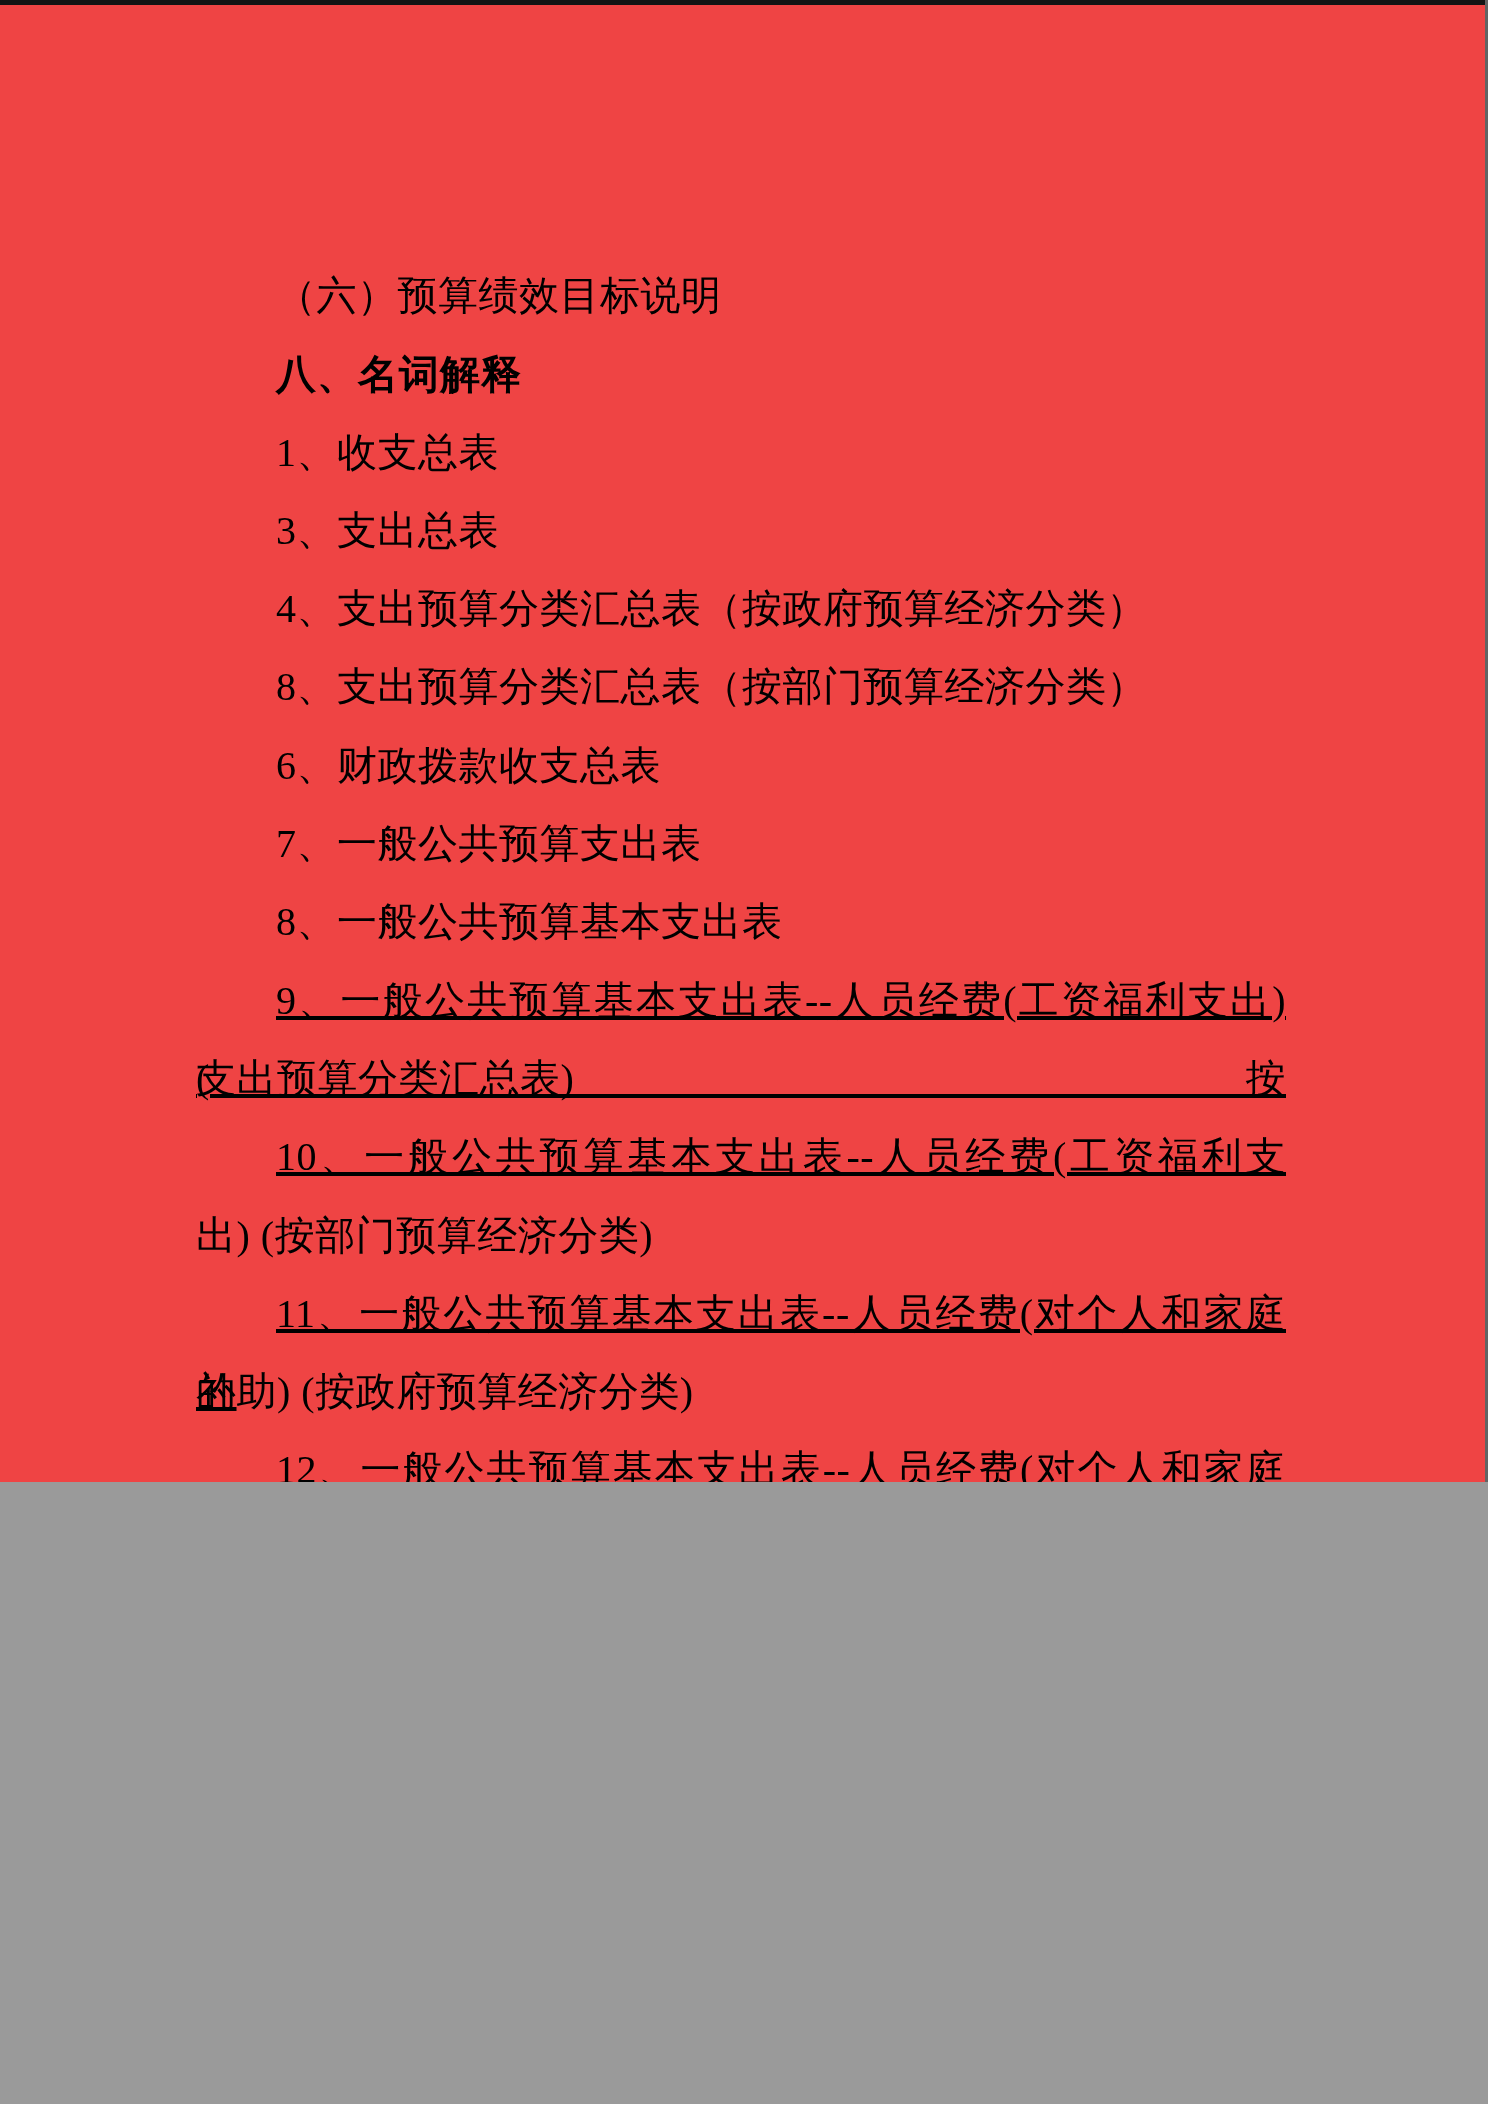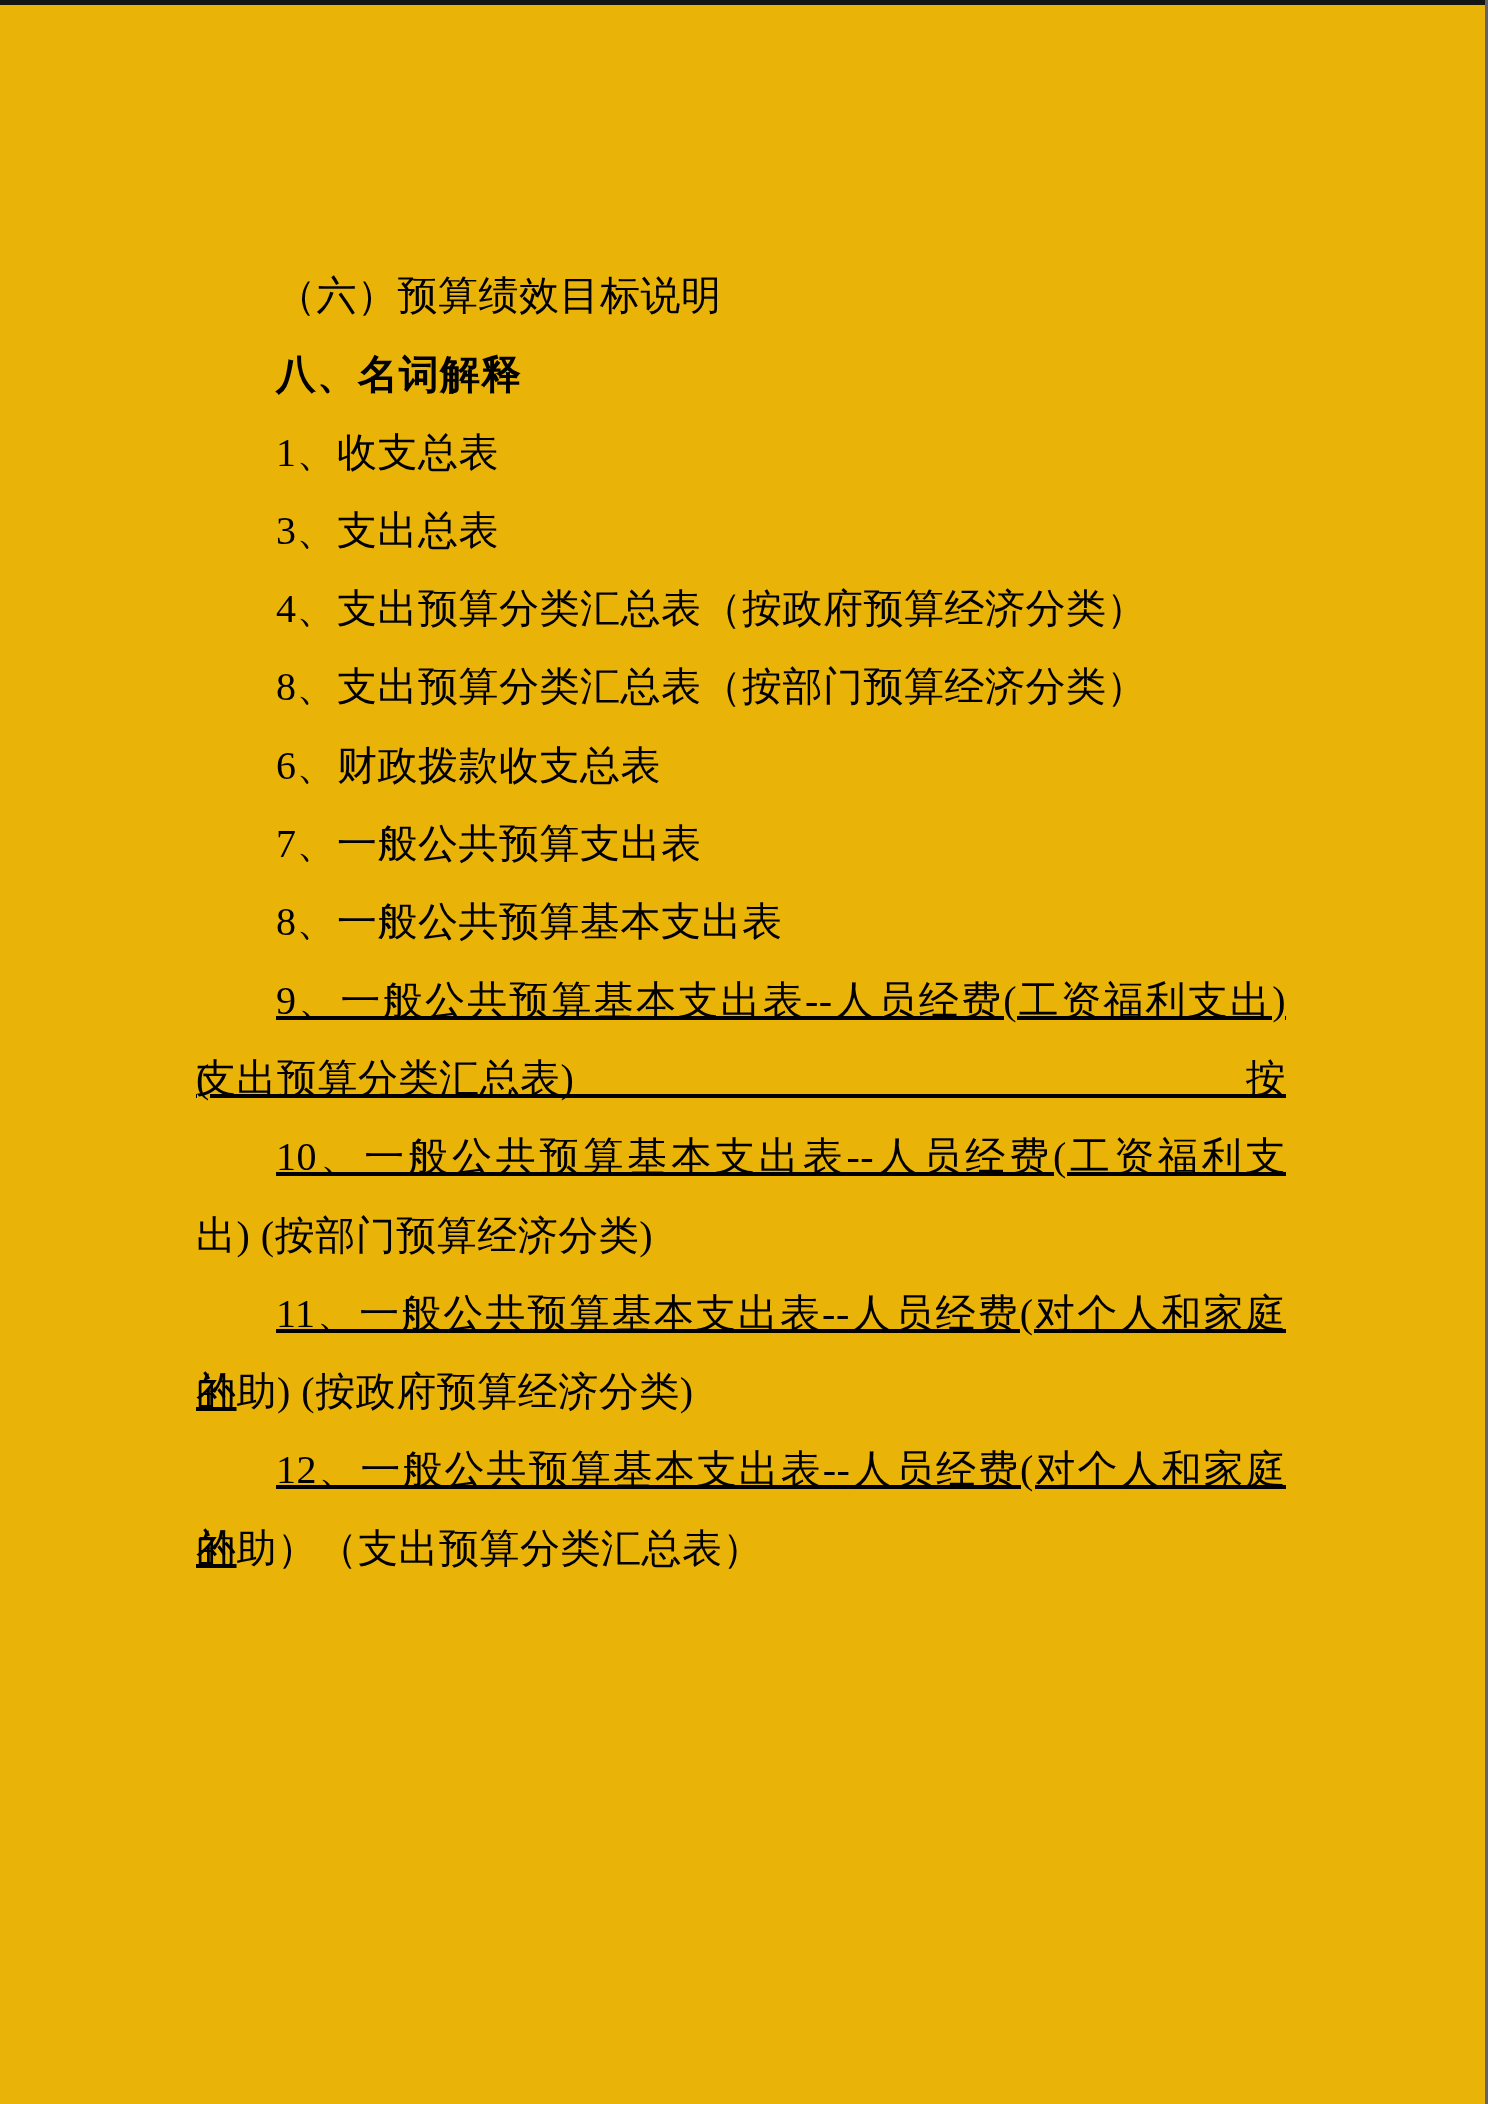--- a/index.html
+++ b/index.html
@@ -1,20 +1,20 @@
 <!DOCTYPE html>
 <html><head>
 <meta charset="utf-8">
 <style>
   html,body{margin:0;padding:0;background:#9a9a9a;}
   .page{
     position:relative;
     width:1488px;
-    height:2104px;
-    background:#eab308;
+    height:1482px;
+    background:#ef4444;
     overflow:hidden;
     color:#000000;
   }
   .top-border{
     position:absolute;left:0;top:0;width:1488px;height:5px;background:#141414;
   }
   .right-border{
     position:absolute;right:0;top:0;width:3px;height:2104px;background:#636363;
   }
   .content{

